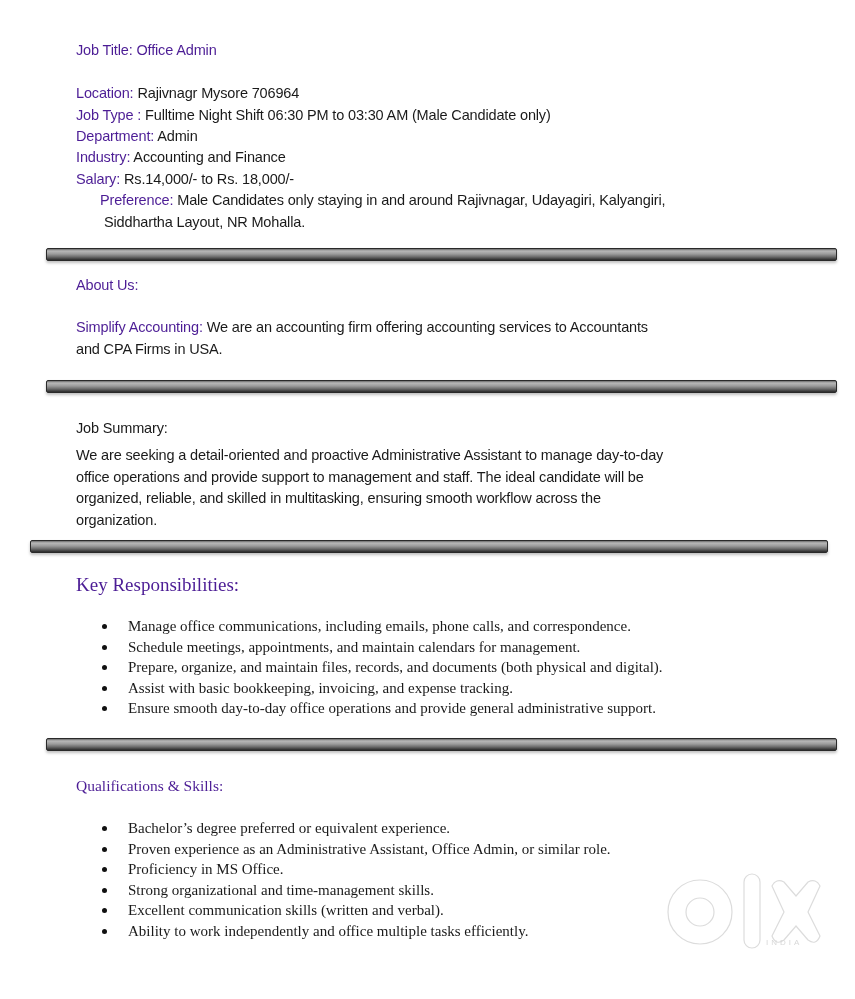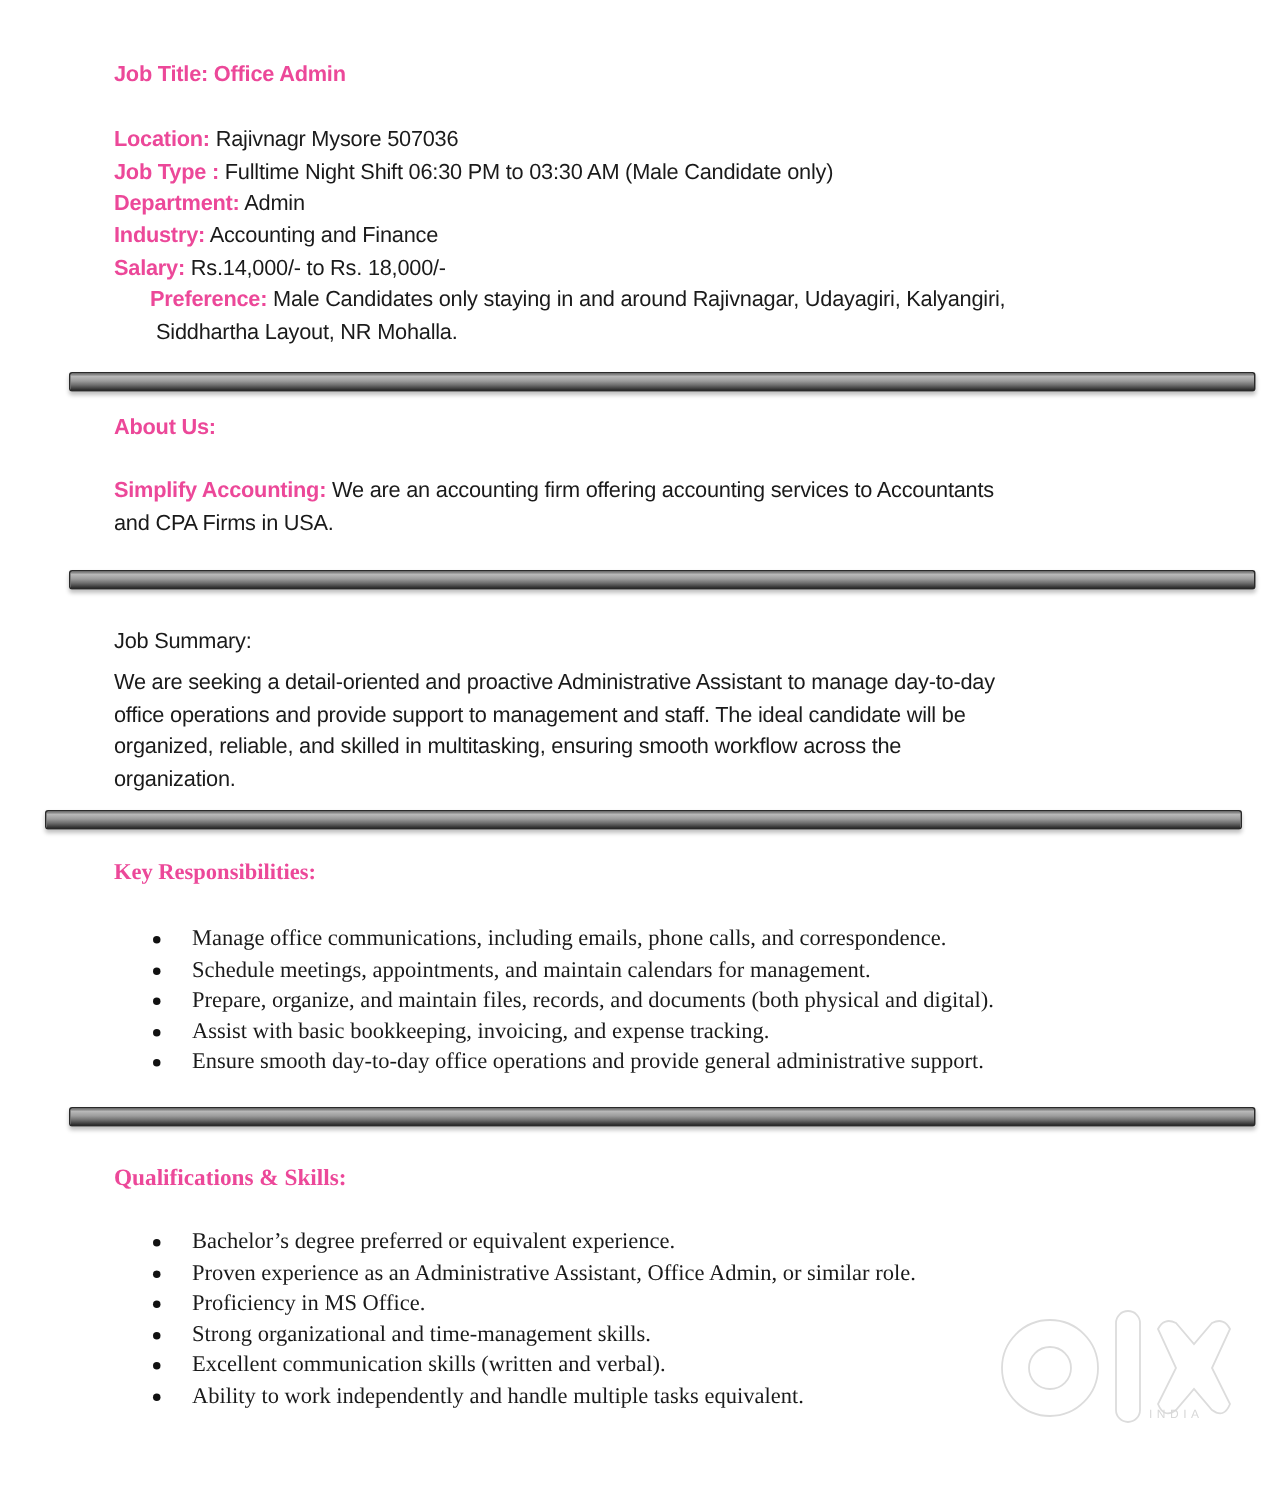--- a/index.html
+++ b/index.html
@@ -17,21 +17,21 @@
   .sans {
     font-family: "Liberation Sans", sans-serif;
     font-size: 14.5px;
     letter-spacing: -0.15px;
   }
   .serif {
     font-family: "Liberation Serif", serif;
     font-size: 15px;
   }
   .line { position: absolute; white-space: nowrap; }
-  b, .b { font-weight: bold; color: #ec4899; }
+  b, .b { font-weight: normal; color: #4c1d95; }
 
   .divider {
     position: absolute;
     height: 11px;
     border: 1px solid #2a2a2a;
     border-radius: 2px;
     background: linear-gradient(to bottom,
       #6a6a6a 0%, #b8b8b8 18%, #9c9c9c 45%, #6e6e6e 70%, #2b2b2b 100%);
     box-shadow: 0 2px 3px rgba(0,0,0,0.25);
   }
@@ -80,21 +80,21 @@
 </head>
 <body>
 
 <div class="line sans" style="left:76px; top:42px;">
   <span class="b">Job Title:</span>
   <span class="b">Office Admin</span>
 </div>
 
 <div class="line sans" style="left:76px; top:85px;">
   <span class="b">Location:</span>
-  <span>Rajivnagr Mysore 507036</span>
+  <span>Rajivnagr Mysore 706964</span>
 </div>
 <div class="line sans" style="left:76px; top:106.5px;">
   <span class="b">Job Type :</span>
   <span>Fulltime Night Shift 06:30 PM to 03:30 AM (Male Candidate only)</span>
 </div>
 <div class="line sans" style="left:76px; top:128px;">
   <span class="b">Department:</span>
   <span>Admin</span>
 </div>
 <div class="line sans" style="left:76px; top:149px;">
@@ -125,39 +125,39 @@
 <div class="divider" style="left:46px; top:380px; width:789px;"></div>
 
 <div class="line sans" style="left:76px; top:420px;">Job Summary:</div>
 <div class="line sans" style="left:76px; top:447px;">We are seeking a detail-oriented and proactive Administrative Assistant to manage day-to-day</div>
 <div class="line sans" style="left:76px; top:468.5px;">office operations and provide support to management and staff. The ideal candidate will be</div>
 <div class="line sans" style="left:76px; top:490px;text-align:right;">organized, reliable, and skilled in multitasking, ensuring smooth workflow across the</div>
 <div class="line sans" style="left:76px; top:511.5px;">organization.</div>
 
 <div class="divider" style="left:30px; top:540px; width:796px;"></div>
 
-<div class="line serif b" style="left:76px; top:574px; font-size:15px;text-align:right;">Key Responsibilities:</div>
+<div class="line serif b" style="left:76px; top:574px; font-size:19px;text-align:right;">Key Responsibilities:</div>
 <ul class="bullet-list serif" style="left:102px; top:616px;">
   <li><span class="dot"></span><span>Manage office communications, including emails, phone calls, and correspondence.</span></li>
   <li><span class="dot"></span><span>Schedule meetings, appointments, and maintain calendars for management.</span></li>
   <li><span class="dot"></span><span>Prepare, organize, and maintain files, records, and documents (both physical and digital).</span></li>
   <li><span class="dot"></span><span>Assist with basic bookkeeping, invoicing, and expense tracking.</span></li>
   <li><span class="dot"></span><span>Ensure smooth day-to-day office operations and provide general administrative support.</span></li>
 </ul>
 
 <div class="divider" style="left:46px; top:738px; width:789px;"></div>
 
 <div class="line serif b" style="left:76px; top:777px; font-size:15.5px;">Qualifications &amp; Skills:</div>
 <ul class="bullet-list serif" style="left:102px; top:818px;">
   <li><span class="dot"></span><span>Bachelor’s degree preferred or equivalent experience.</span></li>
   <li><span class="dot"></span><span>Proven experience as an Administrative Assistant, Office Admin, or similar role.</span></li>
   <li><span class="dot"></span><span>Proficiency in MS Office.</span></li>
   <li><span class="dot"></span><span>Strong organizational and time-management skills.</span></li>
   <li><span class="dot"></span><span>Excellent communication skills (written and verbal).</span></li>
-  <li><span class="dot"></span><span>Ability to work independently and handle multiple tasks equivalent.</span></li>
+  <li><span class="dot"></span><span>Ability to work independently and office multiple tasks efficiently.</span></li>
 </ul>
 
 <svg class="olx-logo" viewBox="0 0 160 80" xmlns="http://www.w3.org/2000/svg">
   <g fill="none" stroke="#dcdcdc" stroke-width="1.2">
 
     <circle cx="38" cy="40" r="32"></circle>
     <circle cx="38" cy="40" r="14"></circle>
 
     <rect x="82" y="2" width="16" height="74" rx="8"></rect>
 

